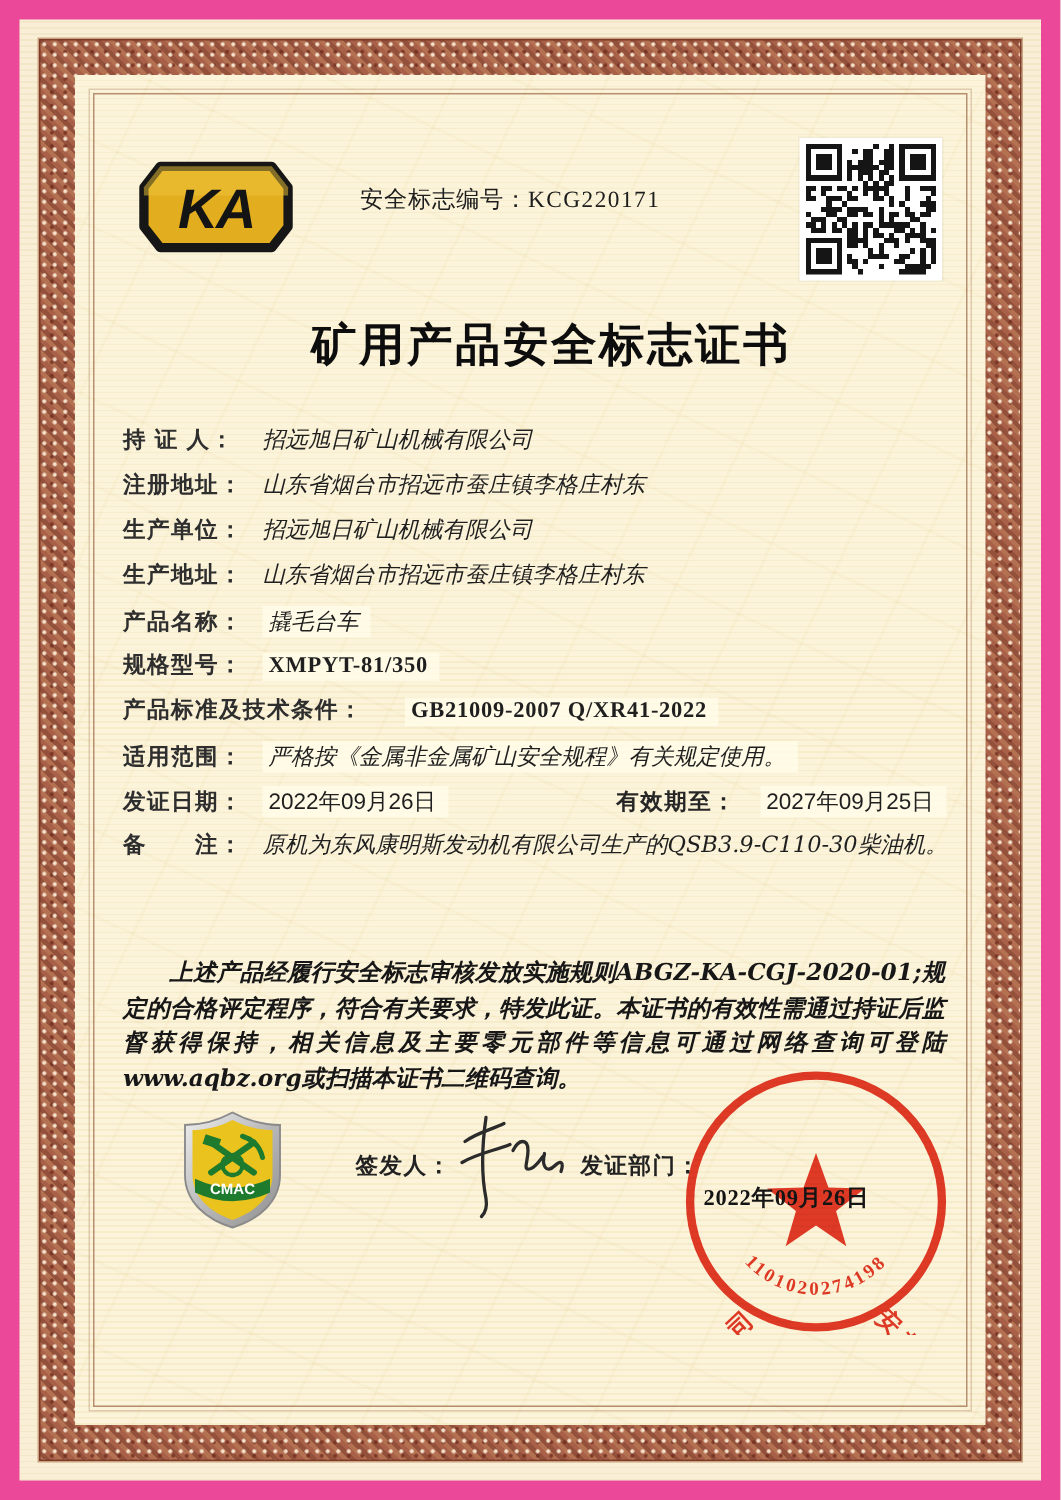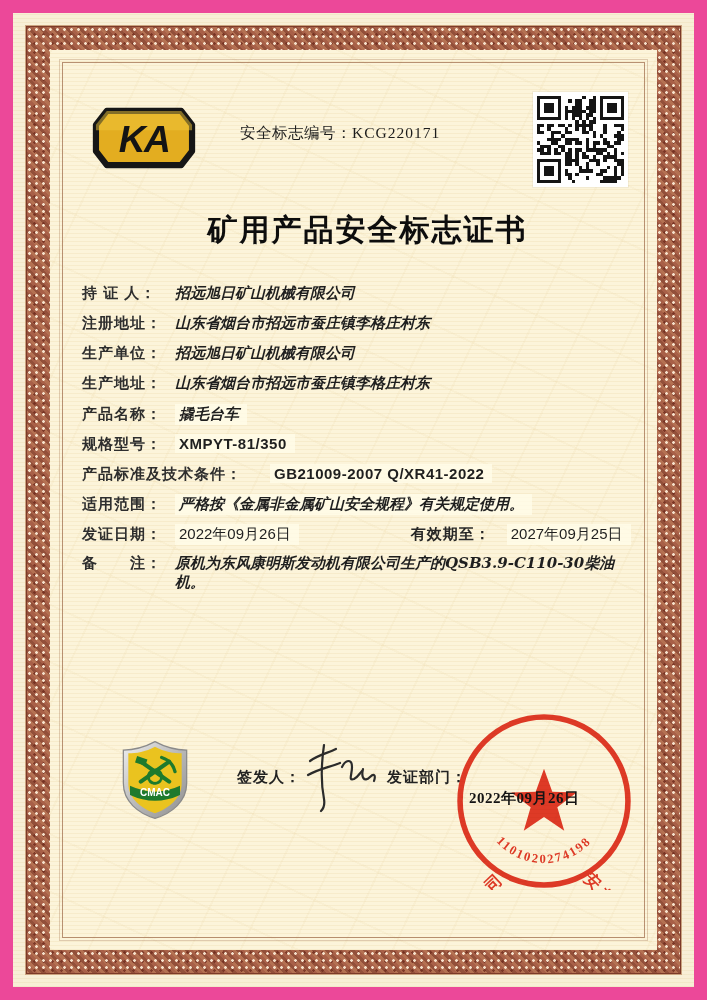--- a/index.html
+++ b/index.html
@@ -53,22 +53,22 @@
     font-size:30px;letter-spacing:2px;color:#0d0d0d;
   }
   
   .fields{position:absolute;left:82px;top:284px;width:552px;font-size:15px;}
   .row{display:flex;align-items:baseline;height:30px;}
   .lbl{
     flex:0 0 93px;font-weight:700;color:#2e2e2e;letter-spacing:1px;white-space:pre;
   }
   .lbl.wide{flex:0 0 188px;}
   .val{color:#1f1f1f;}
-  .kai{font-family:"DejaVu Serif","Liberation Serif",serif;font-style:italic;font-weight:700;}
-  .mono{font-family:Liberation Sans, sans-serif;font-weight:700;letter-spacing:.5px;}
+  .kai{font-family:"DejaVu Serif","Liberation Serif",serif;font-style:italic;font-weight:400;}
+  .mono{font-family:Liberation Serif, serif;font-weight:700;letter-spacing:.5px;}
   .hl{background:rgba(255,252,232,.85);padding:1px 8px 1px 4px;}
   .dates .lbl2{flex:0 0 96px;font-weight:700;letter-spacing:1px;margin-left:112px;}
   
   .statement{
     position:absolute;left:82px;top:636px;width:548px;
     font-family:"DejaVu Serif","Liberation Serif",serif;font-style:italic;font-weight:600;
     font-size:15.5px;line-height:23.5px;color:#171717;text-indent:2em;text-align:justify;
   }
   
   .cmac{position:absolute;left:120px;top:740px;width:70px;height:80px;}
@@ -153,20 +153,21 @@
       <span class="val hl">2022年09月26日</span>
       <span class="lbl2">有效期至：</span>
       <span class="val hl">2027年09月25日</span>
     </div>
     <div class="row">
       <span class="lbl">备　　注：</span>
       <span class="val kai">原机为东风康明斯发动机有限公司生产的QSB3.9-C110-30柴油机。</span>
     </div>
   </div>
 
+  <div class="statement">上述产品经履行安全标志审核发放实施规则ABGZ-KA-CGJ-2020-01;规定的合格评定程序，符合有关要求，特发此证。本证书的有效性需通过持证后监督获得保持，相关信息及主要零元部件等信息可通过网络查询可登陆www.aqbz.org或扫描本证书二维码查询。</div>
 
   <svg class="cmac" viewBox="0 0 84 96">
     <defs>
       <linearGradient id="silver" x1="0" y1="0" x2="1" y2="1">
         <stop offset="0" stop-color="#efefef"></stop>
           <stop offset=".5" stop-color="#b9b9b9"></stop>
           <stop offset="1" stop-color="#8f8f8f"></stop>
       </linearGradient>
     </defs>
     <path d="M42,2 C55,9 69,12 80,12 V52 C80,74 62,88 42,94 C22,88 4,74 4,52 V12 C15,12 29,9 42,2 Z" fill="url(#silver)" stroke="#8a8a8a" stroke-width="1.5"></path>

